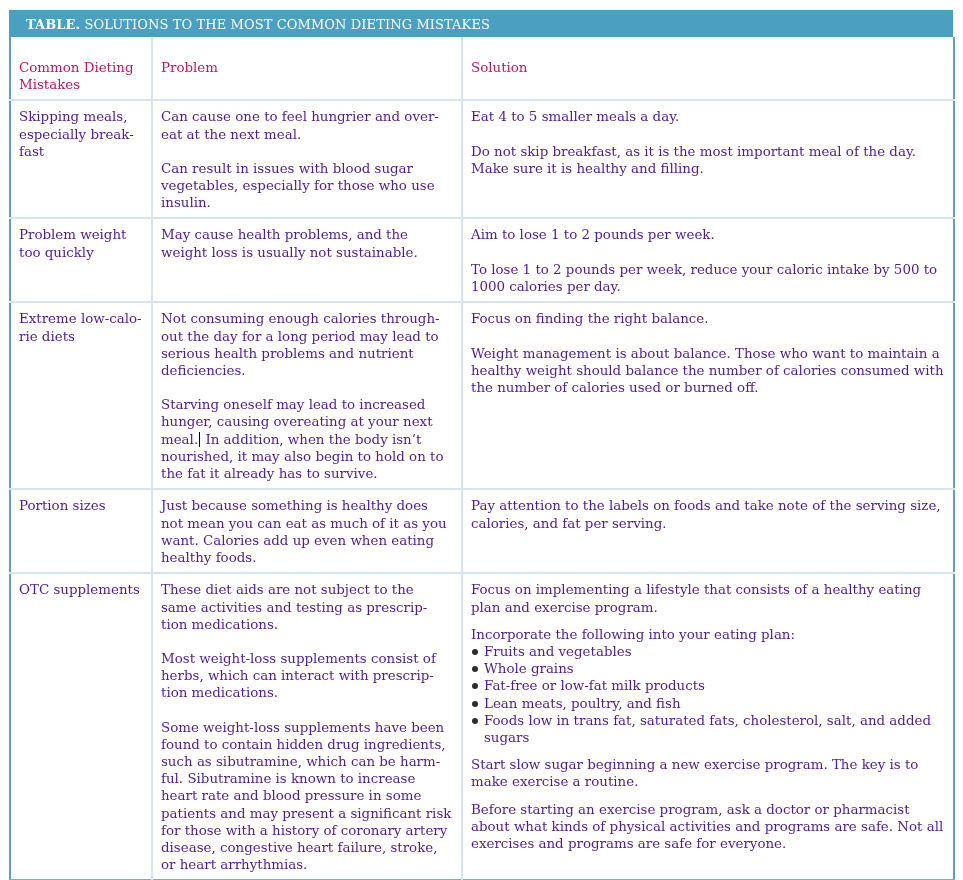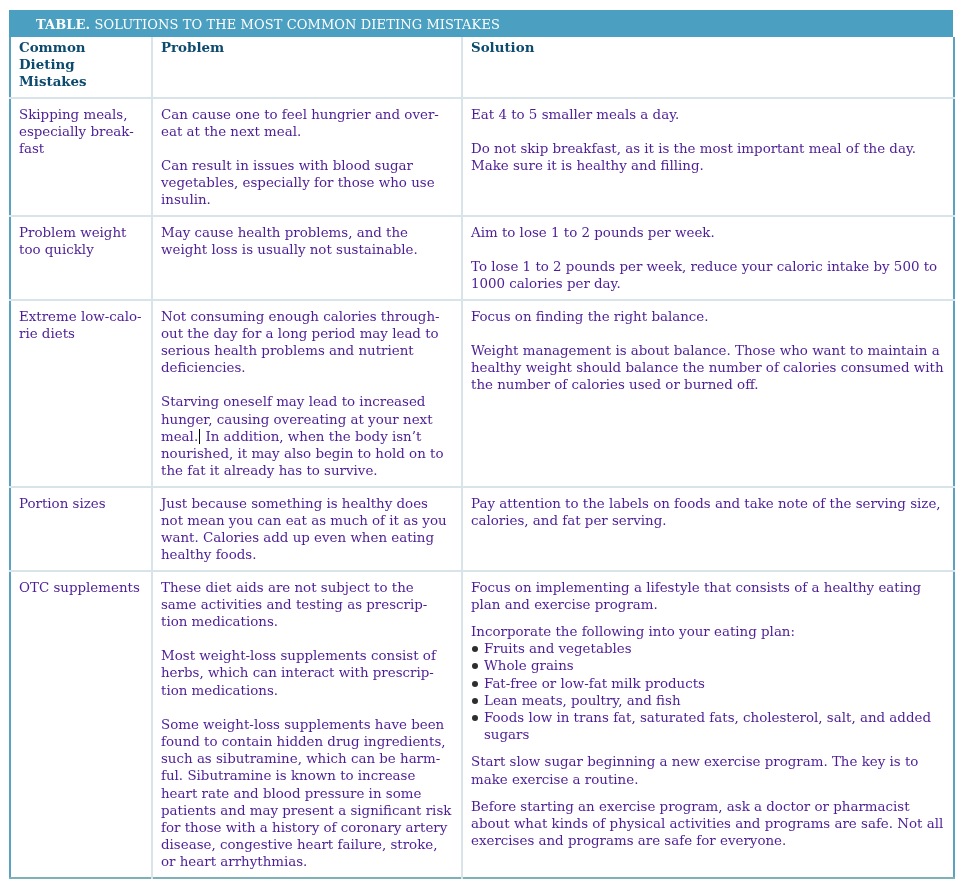--- a/index.html
+++ b/index.html
@@ -22,21 +22,21 @@
     width: 944px;
   }
   .title-bar {
     background: #4b9fc0;
     height: 27px;
     color: #ffffff;
     font-family: "DejaVu Serif", serif;
     font-size: 13px;
     font-weight: bold;
     line-height: 29px;
-    padding-left: 27px;
+    padding-left: 17px;
     letter-spacing: 0.1px;
     box-sizing: border-box;
   }
   .title-bar .lead { font-weight: bold; }
   .title-bar .rest { font-weight: normal; }
   table {
     border-collapse: collapse;
     width: 944px;
     table-layout: fixed;
     border-left: 2px solid #5aa2bf;
@@ -53,23 +53,23 @@
     text-align: left;
     font-size: 13.4px;
     line-height: 17.2px;
     padding: 7px 8px 6px 8px;
     font-weight: normal;
     color: #4c1d95;
   }
   tr > :first-child { border-left: none; }
   thead tr th {
     border-top: none;
-    font-weight: bold;
-    color: #0c4a6e;
-    padding-top: 2px;
+    font-weight: normal;
+    color: #be185d;
+    padding-top: 22px;
     height: 33px;
   }
   .para { margin: 0; }
   .para + .para { margin-top: 17px; }
   ul.bullets {
     list-style: none;
     margin: 0;
     padding: 0;
   }
   ul.bullets li {

